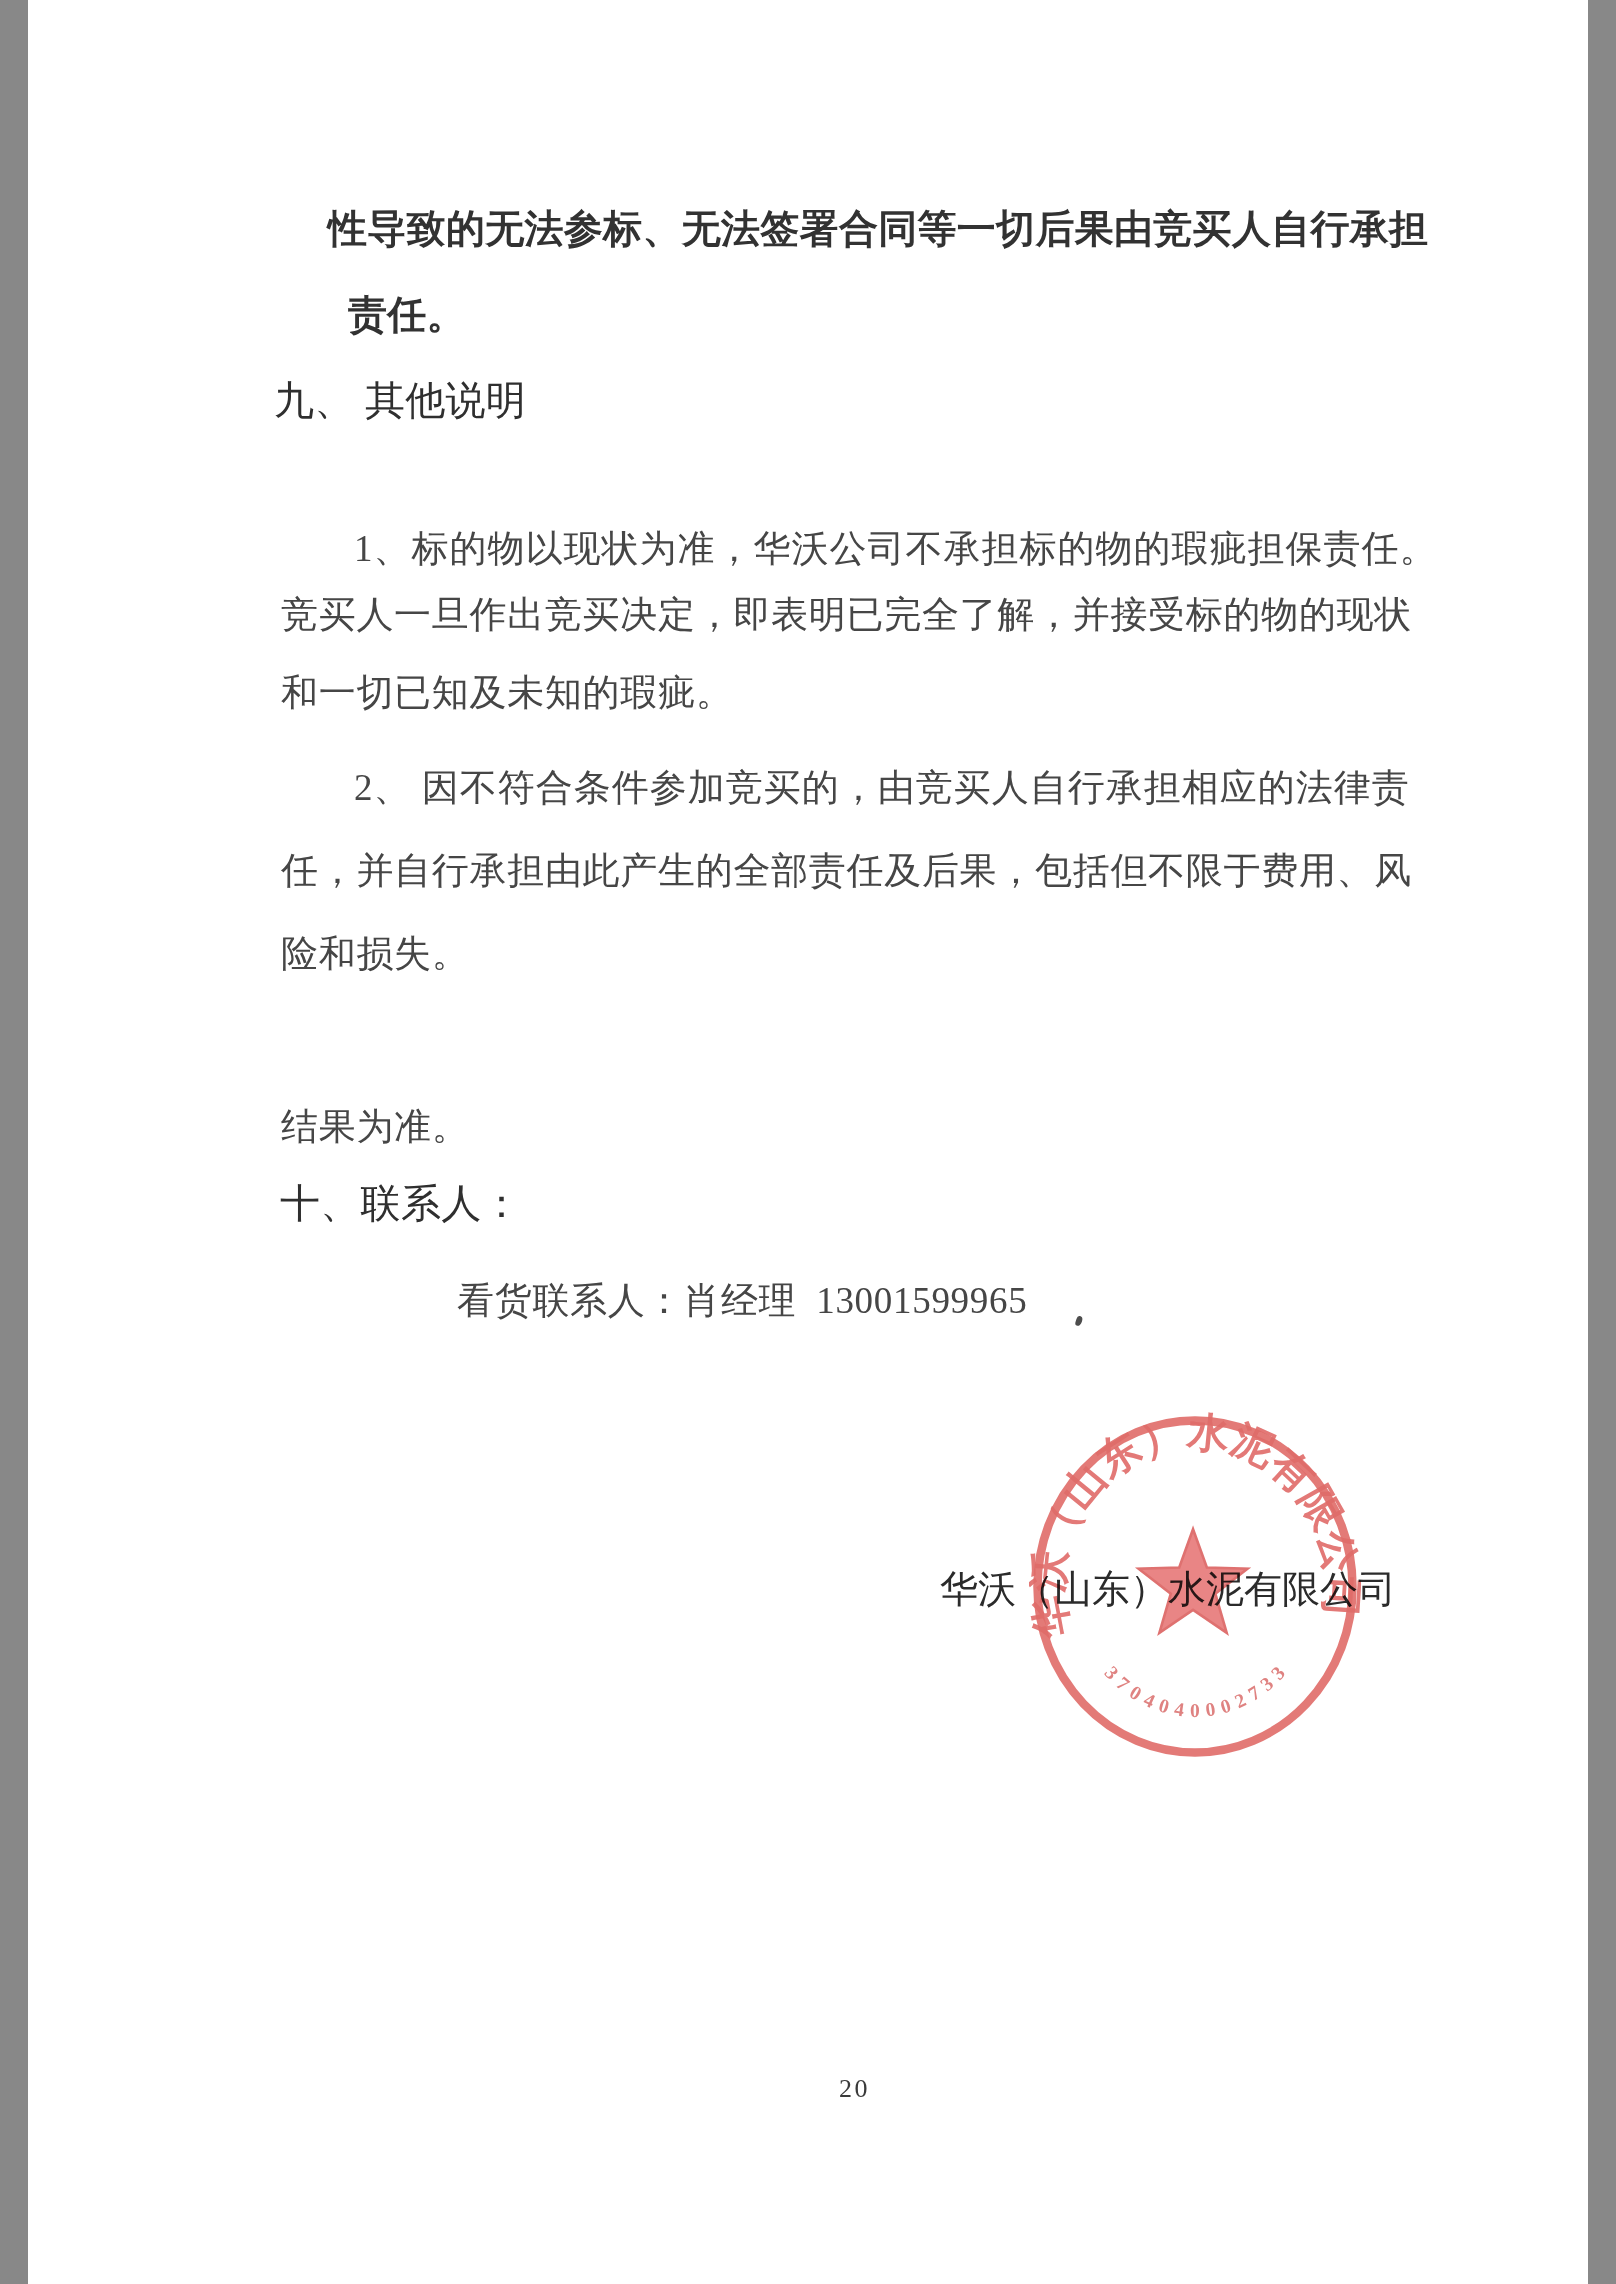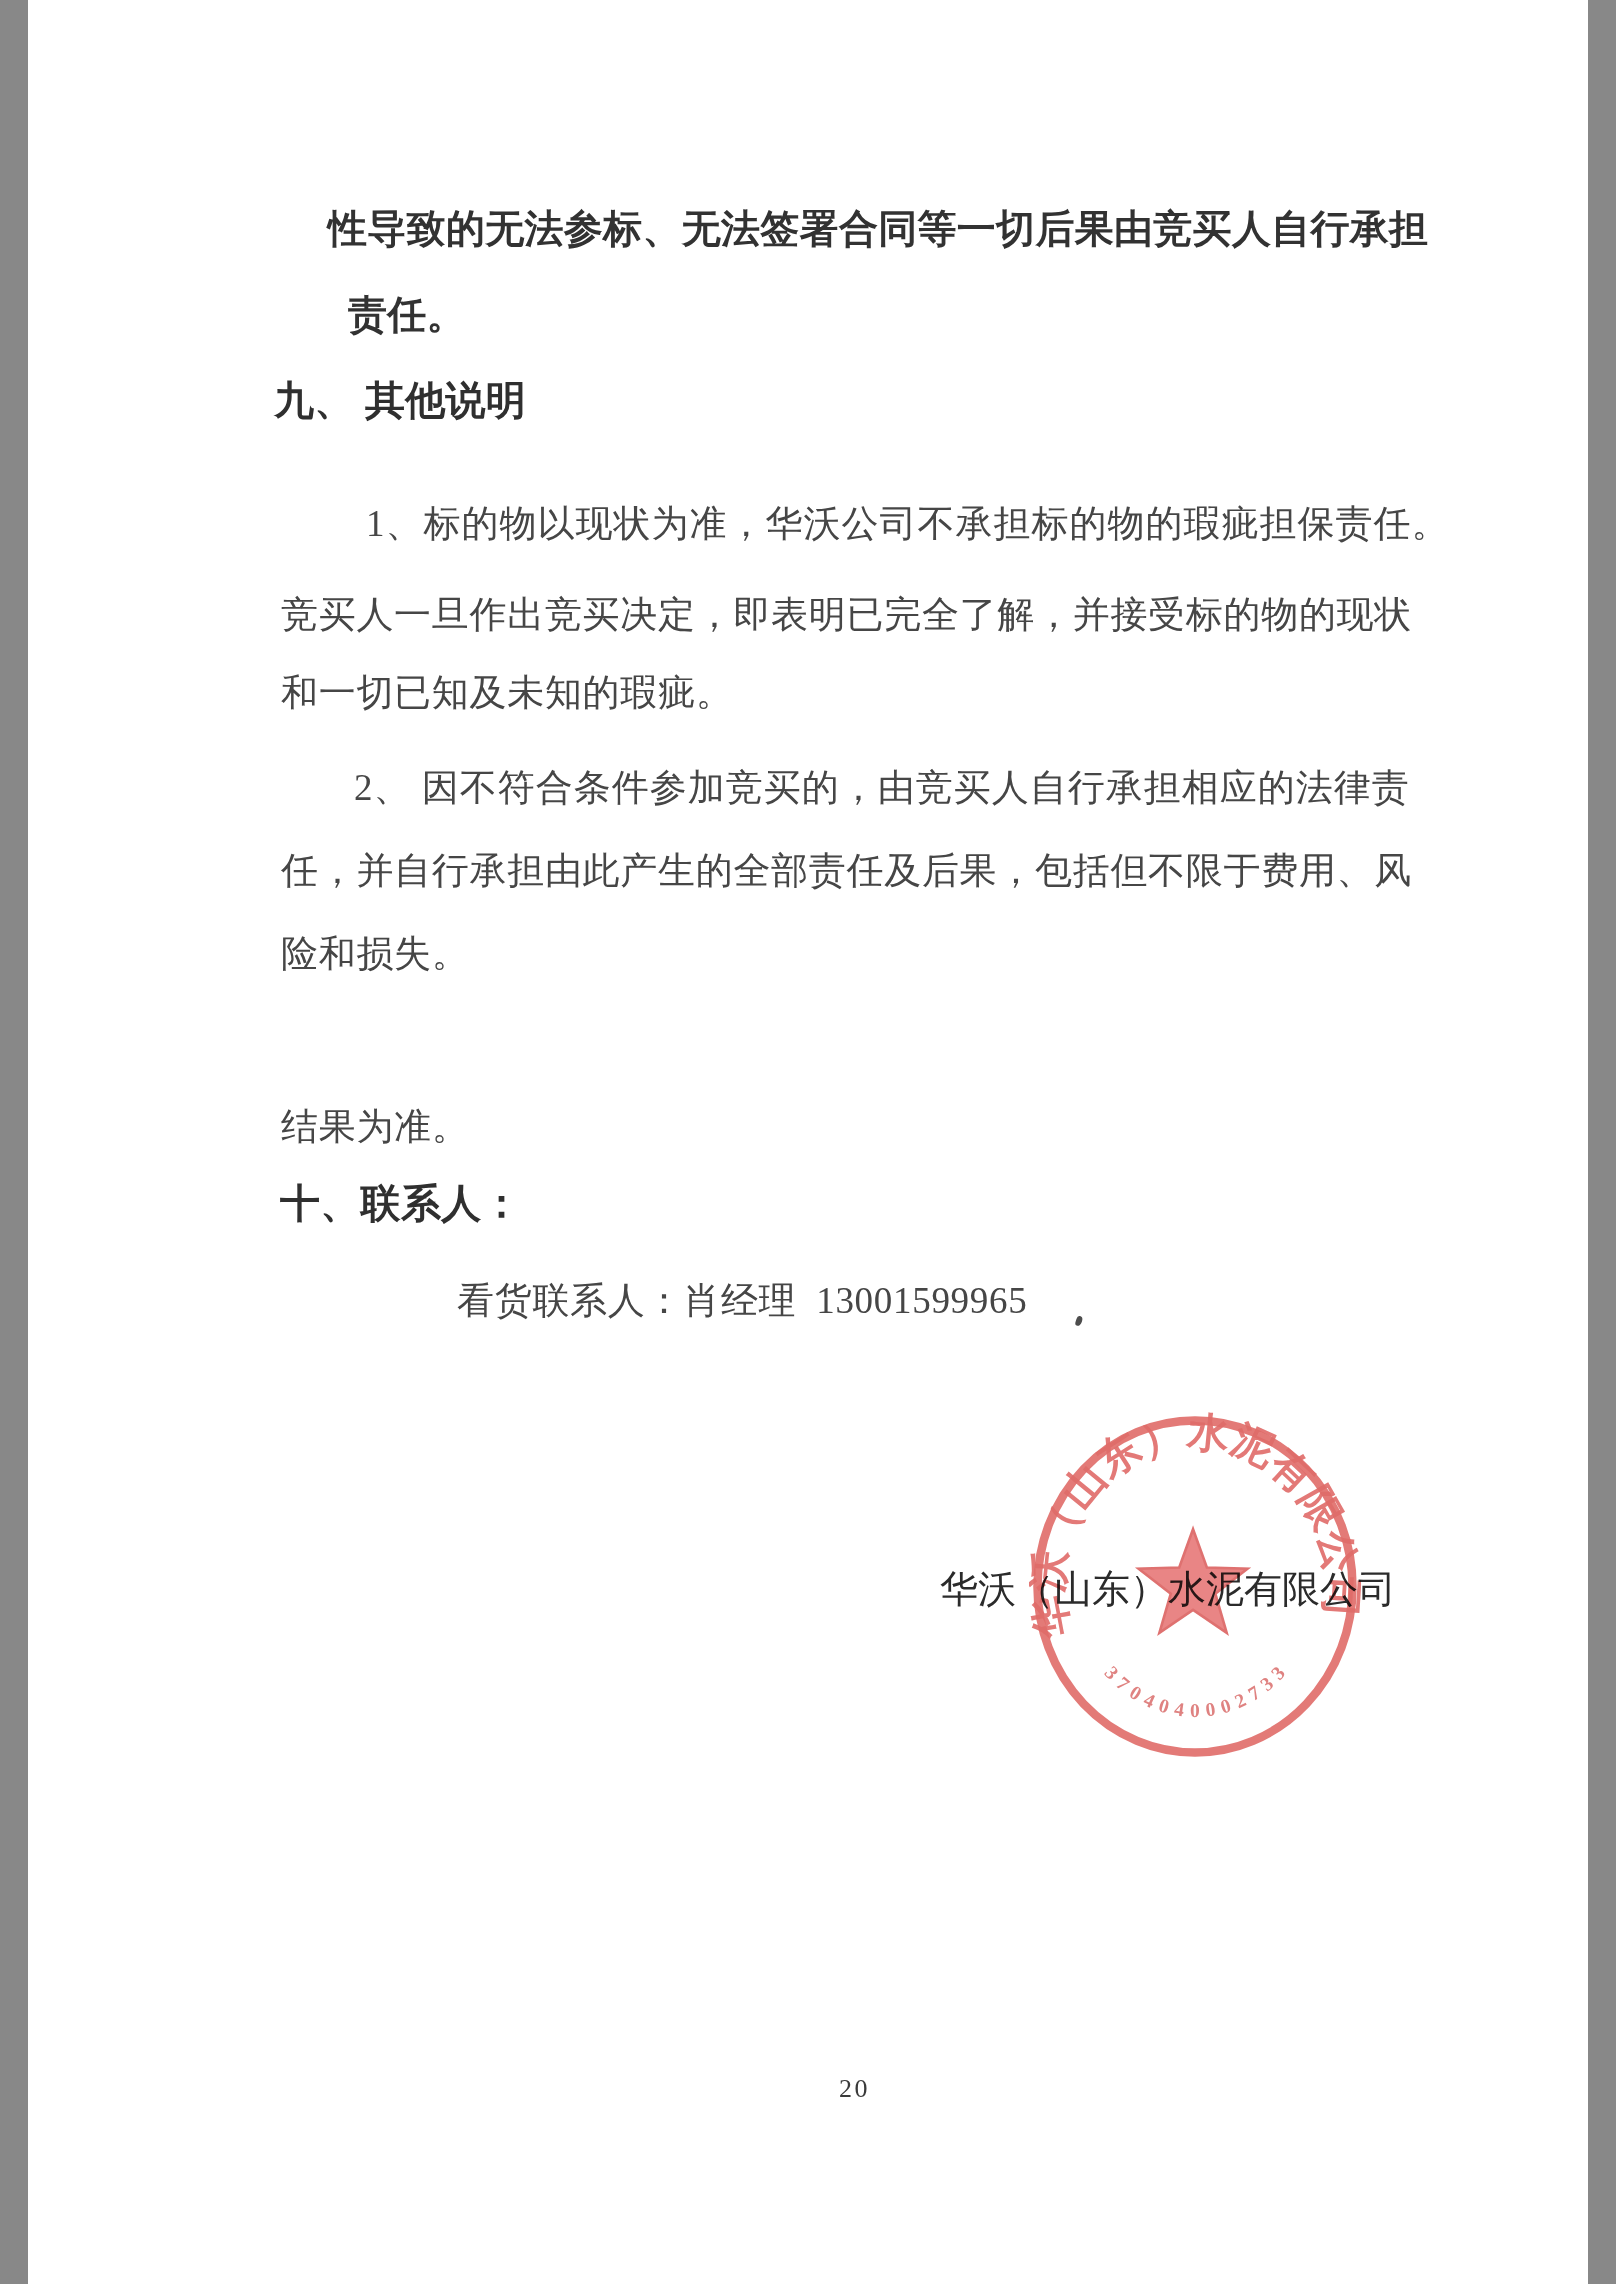--- a/index.html
+++ b/index.html
@@ -20,30 +20,30 @@
     color: #464646;
     letter-spacing: 0.7px;
   }
   .bold {
     font-weight: bold;
     font-size: 39px;
     color: #323232;
     letter-spacing: 0.3px;
   }
   .heading {
-    font-weight: bold;
+    font-weight: normal;
     font-size: 40px;
     color: #2f2f2f;
     letter-spacing: 0.3px;
   }
   
   .carry-1   { left: 300px;  top: 207px;  }
   .carry-2   { left: 300px;  top: 293px; margin-left: 20px;  }
   .head-9    { left: 246px;  top: 378px;  }
-  .p1-l1     { left: 326px;  top: 503px;  letter-spacing: 1px; margin-left: 12px; }
+  .p1-l1     { left: 326px;  top: 528px;  letter-spacing: 1px; }
   .p1-l2     { left: 253px;  top: 594px;  }
   .p1-l3     { left: 253px;  top: 672px; }
   .p2-l1     { left: 326px;  top: 767px; letter-spacing: 1px; }
   .p2-l2     { left: 253px;  top: 850px; }
   .p2-l3     { left: 253px;  top: 933px; }
   .p3-l1     { left: 326px;  top: 1022px; letter-spacing: 1px; }
   .p3-l2     { left: 253px;  top: 1106px; }
   .head-10   { left: 252px;  top: 1181px; }
   .contact-1 { left: 429px;  top: 1280px; }
   .contact-2 { left: 430px;  top: 1409px; }

